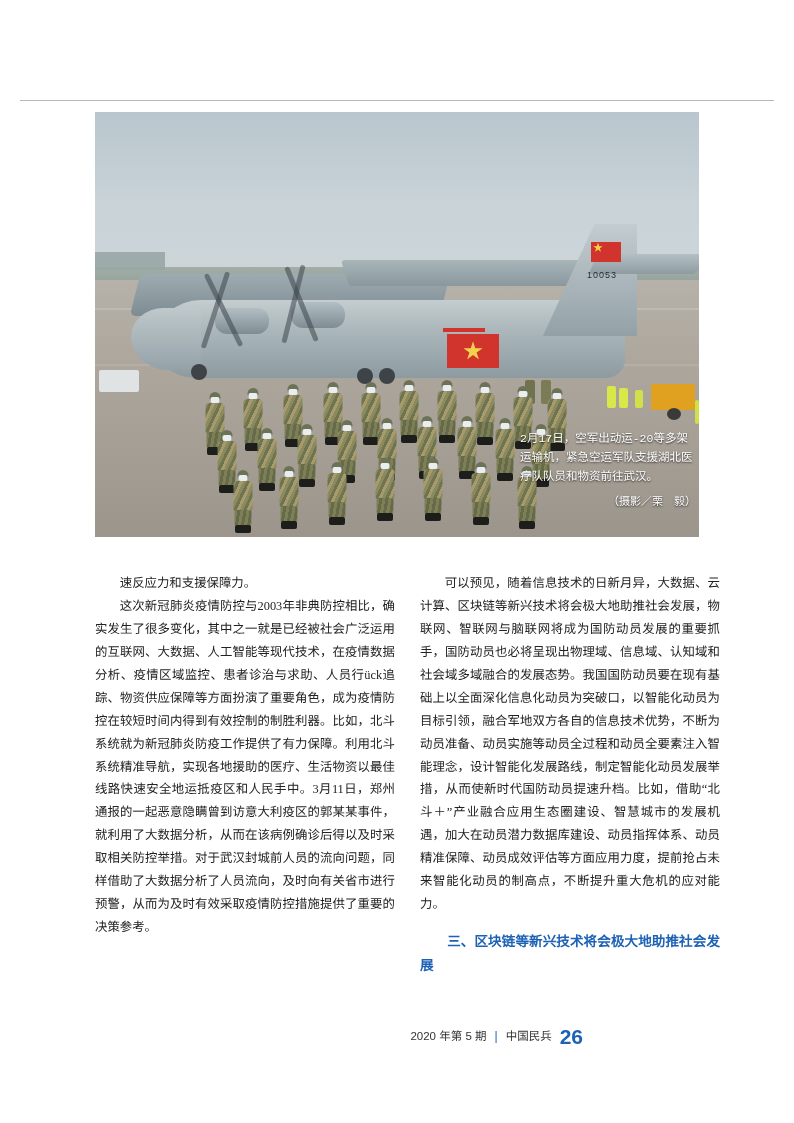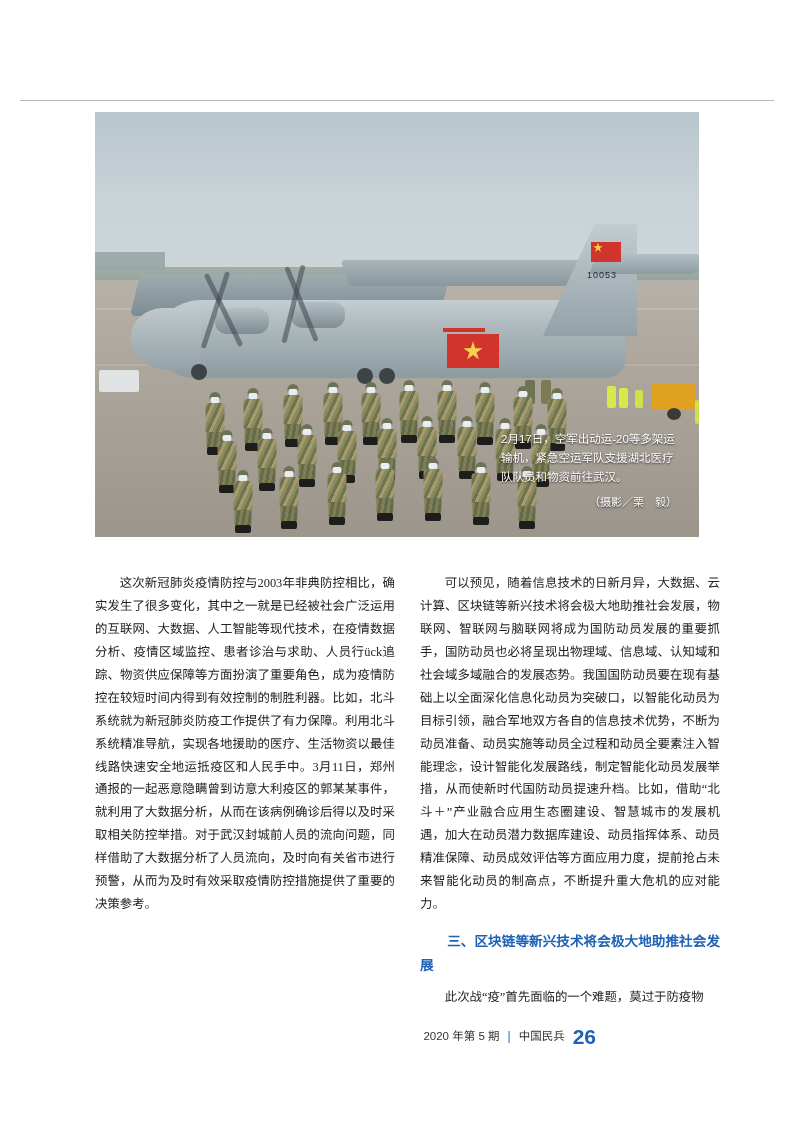--- a/index.html
+++ b/index.html
@@ -208,27 +208,27 @@
   }
   .s-boots {
     position: absolute; left: 50%; top: 55px; transform: translateX(-50%);
     width: 16px; height: 8px;
     background: #1d1d1b;
     border-radius: 2px;
   }
   
   .photo-caption {
     position: absolute;
-    left: 406px;
+    left: 425px;
     top: 318px;
     width: 176px;
     color: #ffffff;
     font-size: 11.5px;
     line-height: 1.65;
-    font-family: Liberation Sans, sans-serif;
+    font-family: Liberation Mono, monospace;
     text-shadow: 0 1px 2px rgba(0,0,0,.75);
   }
   .photo-credit {
     margin-top: 6px;
     text-align: right;
     font-size: 11px;
   }
   
   .col {
     position: absolute;
@@ -247,21 +247,21 @@
     font-weight: bold;
     line-height: 1.75;
     margin: 14px 0 8px 0;
     text-indent: 2em;
     font-family: "Liberation Sans", sans-serif;
   }
   .col-right h2.section:first-child { margin-top: 0; }
   
   .footer {
     position: absolute;
-    right: 95px;
+    right: 108px;
     bottom: 76px;
     display: flex;
     align-items: flex-end;
     gap: 8px;
     font-family: "Liberation Sans", sans-serif;
     justify-content: flex-end;
   }
   .footer-text {
     font-size: 11.5px;
     color: #333;
@@ -518,27 +518,27 @@
       </div>
 
       <div class="photo-caption">
         <div>2月17日，空军出动运-20等多架运输机，紧急空运军队支援湖北医疗队队员和物资前往武汉。</div>
         <div class="photo-credit">（摄影／栗　毅）</div>
       </div>
     </div>
   </div>
 
   <div class="col col-left">
+    <p>速反应力和支援保障力。</p>
     <p>这次新冠肺炎疫情防控与2003年非典防控相比，确实发生了很多变化，其中之一就是已经被社会广泛运用的互联网、大数据、人工智能等现代技术，在疫情数据分析、疫情区域监控、患者诊治与求助、人员行ück追踪、物资供应保障等方面扮演了重要角色，成为疫情防控在较短时间内得到有效控制的制胜利器。比如，北斗系统就为新冠肺炎防疫工作提供了有力保障。利用北斗系统精准导航，实现各地援助的医疗、生活物资以最佳线路快速安全地运抵疫区和人民手中。3月11日，郑州通报的一起恶意隐瞒曾到访意大利疫区的郭某某事件，就利用了大数据分析，从而在该病例确诊后得以及时采取相关防控举措。对于武汉封城前人员的流向问题，同样借助了大数据分析了人员流向，及时向有关省市进行预警，从而为及时有效采取疫情防控措施提供了重要的决策参考。</p>
   </div>
 
   <div class="col col-right">
     <p>可以预见，随着信息技术的日新月异，大数据、云计算、区块链等新兴技术将会极大地助推社会发展，物联网、智联网与脑联网将成为国防动员发展的重要抓手，国防动员也必将呈现出物理域、信息域、认知域和社会域多域融合的发展态势。我国国防动员要在现有基础上以全面深化信息化动员为突破口，以智能化动员为目标引领，融合军地双方各自的信息技术优势，不断为动员准备、动员实施等动员全过程和动员全要素注入智能理念，设计智能化发展路线，制定智能化动员发展举措，从而使新时代国防动员提速升档。比如，借助“北斗＋”产业融合应用生态圈建设、智慧城市的发展机遇，加大在动员潜力数据库建设、动员指挥体系、动员精准保障、动员成效评估等方面应用力度，提前抢占未来智能化动员的制高点，不断提升重大危机的应对能力。</p>
     <h2 class="section">三、区块链等新兴技术将会极大地助推社会发展</h2>
-    <p>此次战“疫”首先面临的一个难题，莫过于防疫物</p>
   </div>
 
   <div class="footer">
     <span class="footer-text">2020 年第 5 期</span>
     <span class="footer-sep">|</span>
     <span class="footer-text">中国民兵</span>
     <span class="folio">26</span>
   </div>
 
 </div>

